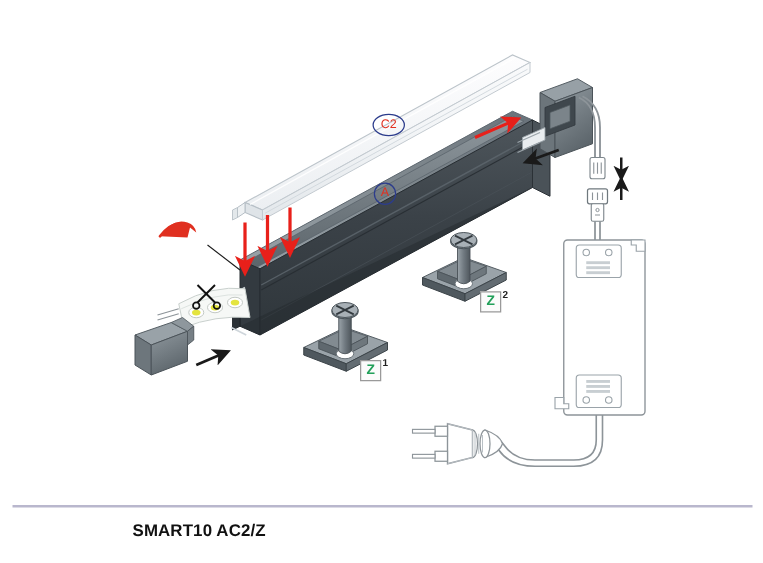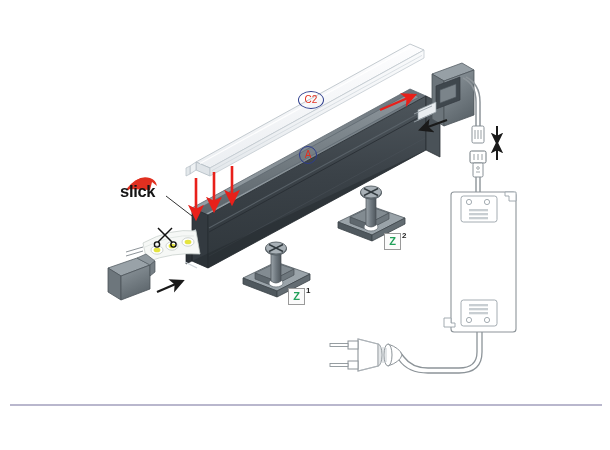--- a/index.html
+++ b/index.html
@@ -383,34 +383,32 @@
       <path d="M166,196 L192,216" stroke="#1a1a1a" stroke-width="0.9" fill="none"></path>
     </g>
 
     <g>
       <path d="M128,189 Q138,174 150,178 Q156,180 157,186 L152,182 L150,190 Z" fill="#e03020"></path>
       <path d="M128,189 Q138,176 149,180" fill="none" stroke="#e03020" stroke-width="2.2" stroke-linecap="round"></path>
     </g>
 
   </svg>
 
-  <div class="logo-wrap">
-    <div class="logo-text">slick</div>
-  </div>
 
   <div class="callout ellipse callout-c2">C2</div>
 
   <div class="callout ellipse callout-a">A</div>
 
   <div class="zbox zbox-1">
     <span class="sq">Z</span>
     <span class="sup">1</span>
   </div>
 
   <div class="zbox zbox-2">
     <span class="sq">Z</span>
     <span class="sup">2</span>
   </div>
 
   <div class="divider"></div>
 
+  <div class="caption">SMART10 AC2/Z</div>
 
 </div>
 
 </body></html>

